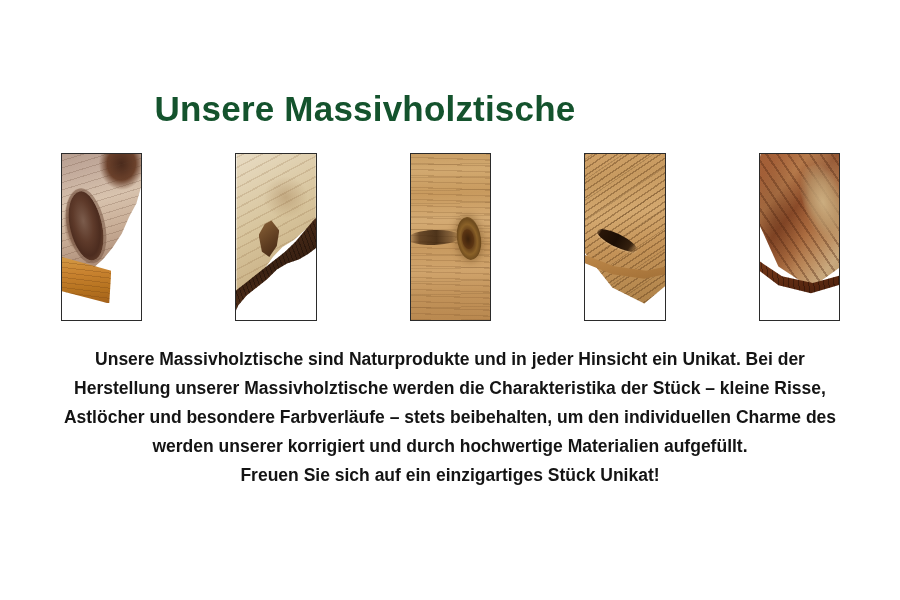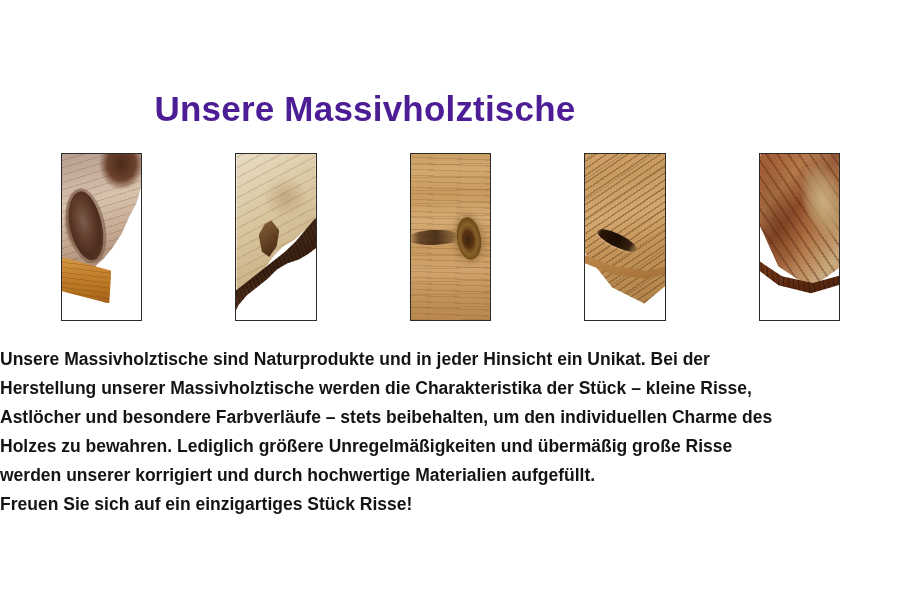--- a/index.html
+++ b/index.html
@@ -19,21 +19,21 @@
   
   .page-title {
     position: absolute;
     top: 64px;
     left: 0;
     width: 730px;
     text-align: center;
     font-size: 35px;
     font-weight: bold;
     letter-spacing: 0.2px;
-    color: #4c1d95;
+    color: #14532d;
     line-height: 44px;
   }
 
   
   .gallery {
     position: absolute;
     top: 137px;
     left: 21px;
     width: 859px;
     height: 168px;
@@ -281,21 +281,21 @@
       rgba(20,8,2,0.40) 0px, rgba(20,8,2,0.40) 1px,
       rgba(255,255,255,0) 1px, rgba(255,255,255,0) 5px);
   }
 
   
   .body-copy {
     position: absolute;
     top: 345px;
     left: 0;
     width: 900px;
-    text-align: left;
+    text-align: center;
     font-size: 17.5px;
     font-weight: bold;
     line-height: 29px;
     color: #141414;
   }
   .body-copy p { margin: 0; }
 </style>
 </head>
 <body>
 
@@ -347,16 +347,15 @@
       <div class="front-edge"></div>
     </div>
   </figure>
 
 </div>
 
 <div class="body-copy">
   <p>Unsere Massivholztische sind Naturprodukte und in jeder Hinsicht ein Unikat. Bei der</p>
   <p>Herstellung unserer Massivholztische werden die Charakteristika der Stück – kleine Risse,</p>
   <p>Astlöcher und besondere Farbverläufe – stets beibehalten, um den individuellen Charme des</p>
-  <p>Holzes zu bewahren. Lediglich größere Unregelmäßigkeiten und übermäßig große Risse</p>
   <p>werden unserer korrigiert und durch hochwertige Materialien aufgefüllt.</p>
-  <p>Freuen Sie sich auf ein einzigartiges Stück Risse!</p>
+  <p>Freuen Sie sich auf ein einzigartiges Stück Unikat!</p>
 </div>
 
 </body></html>

